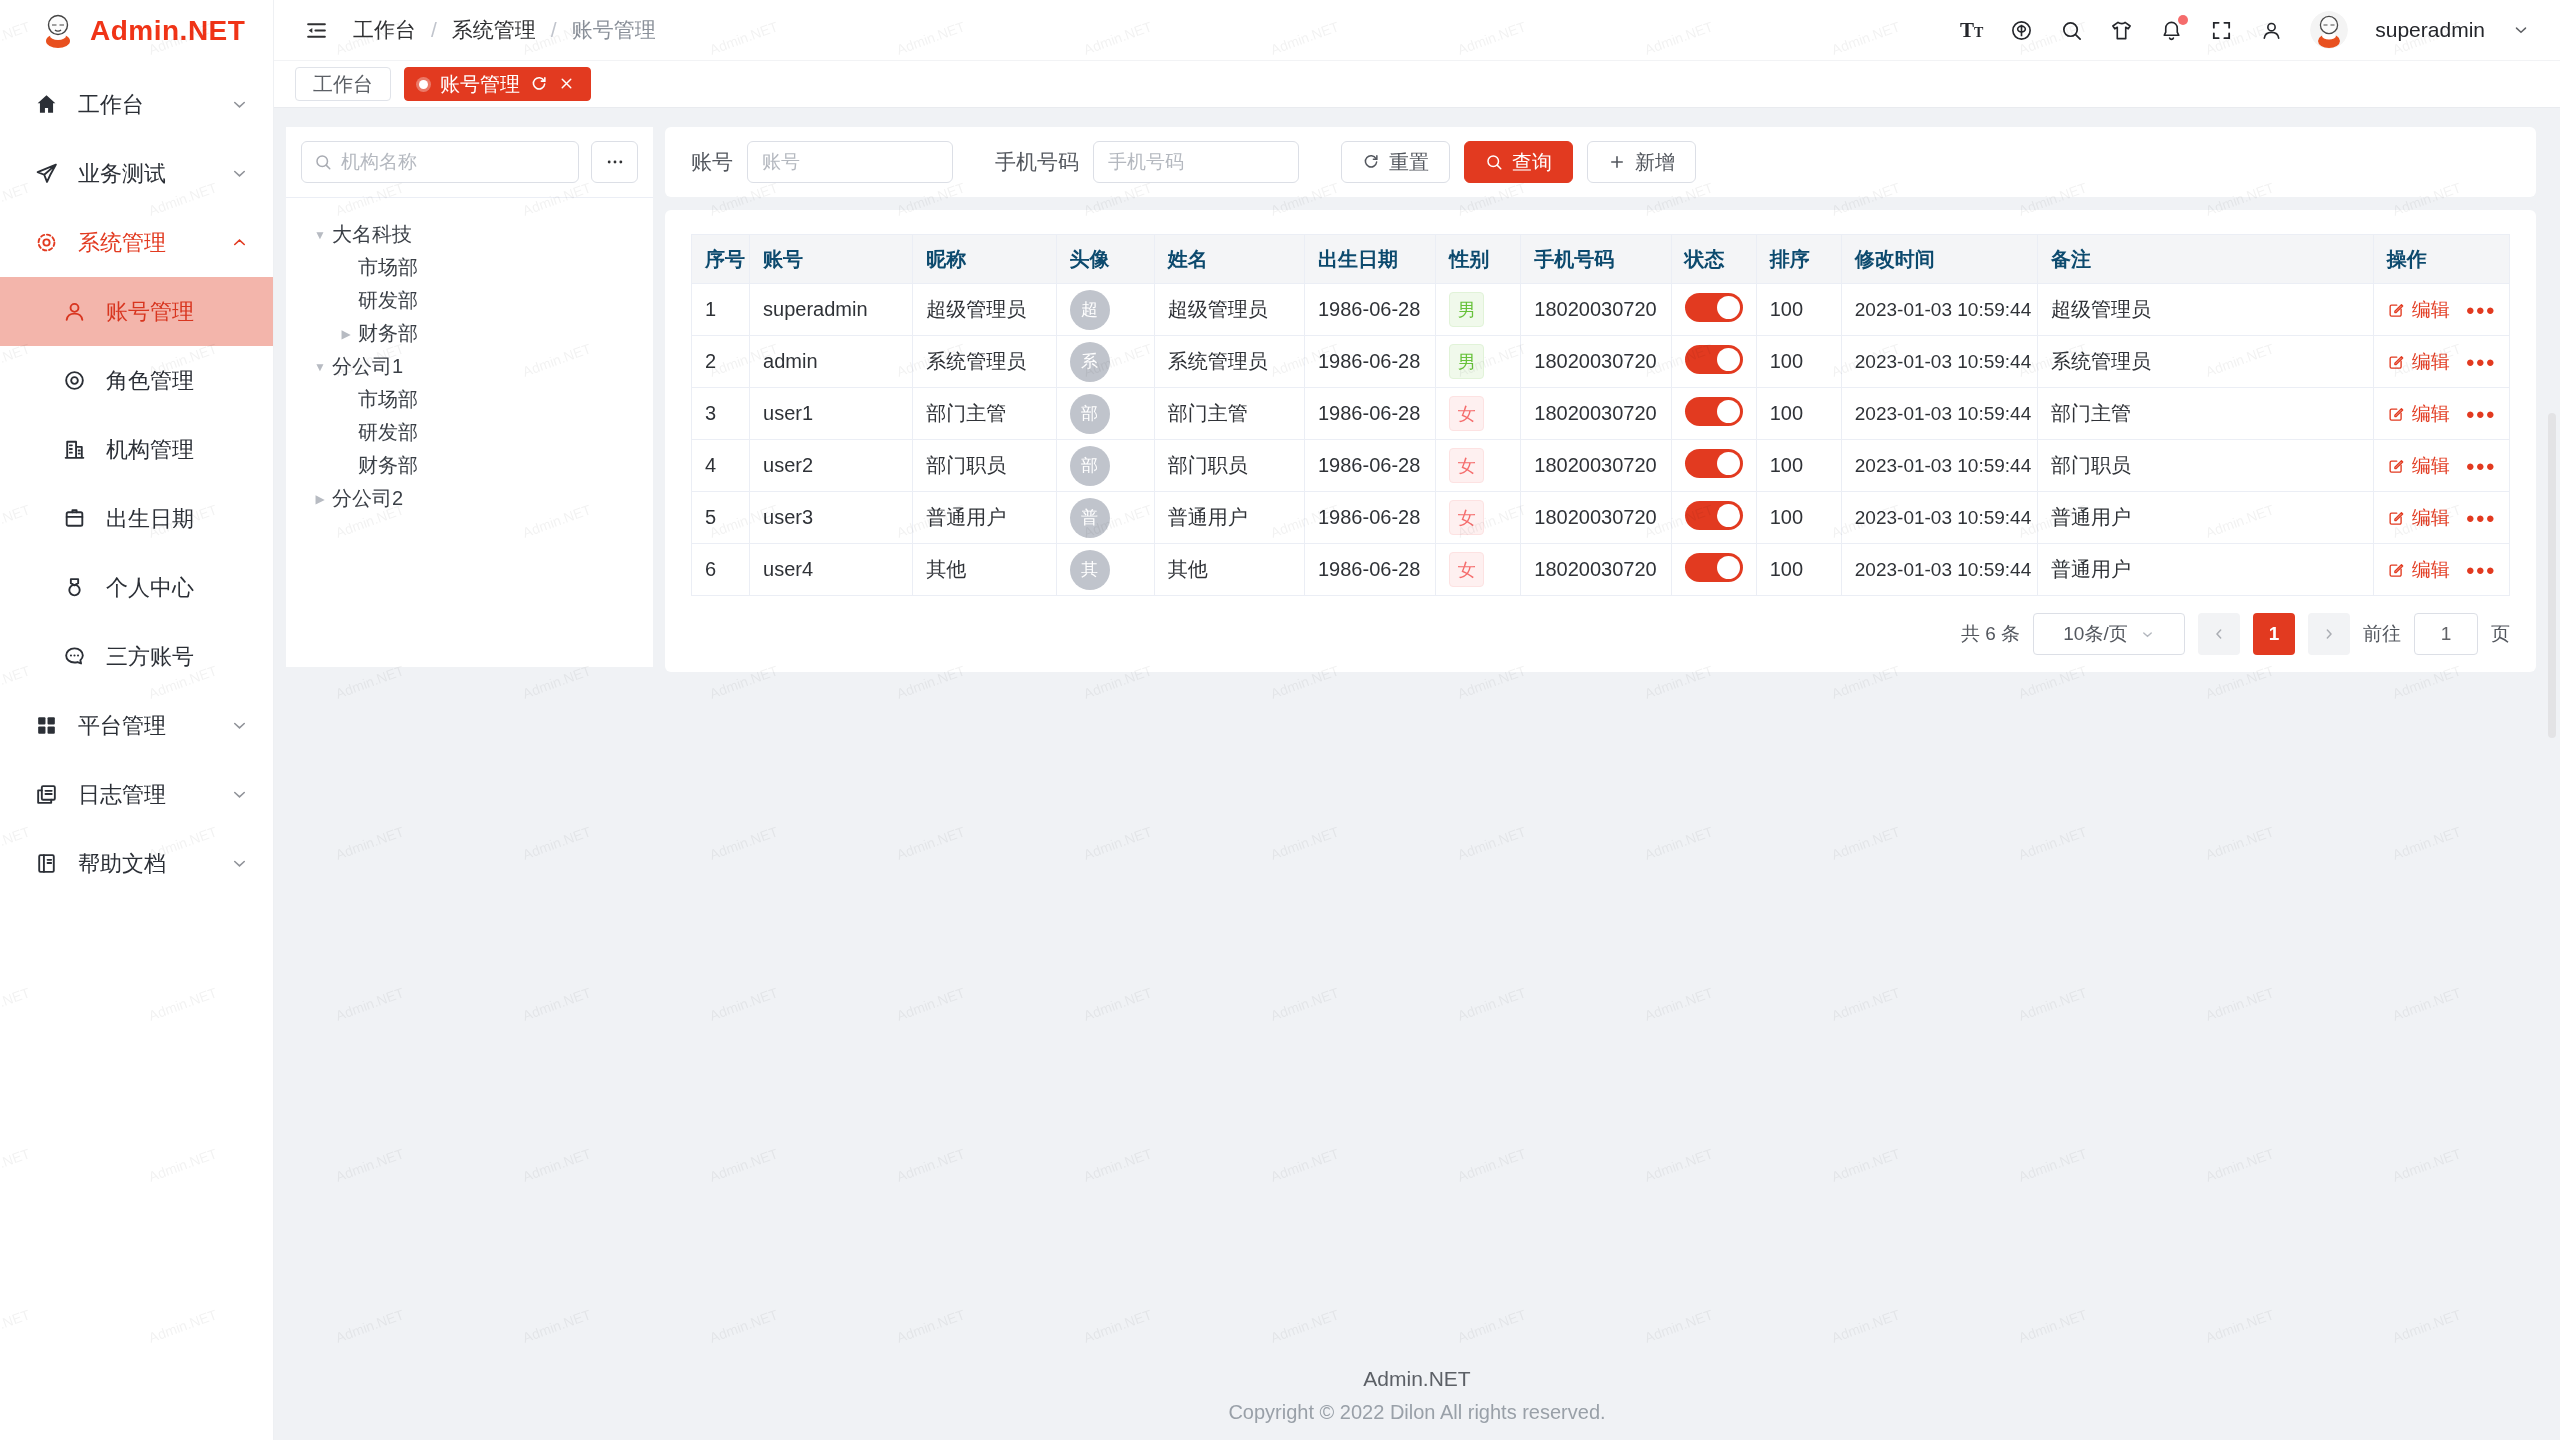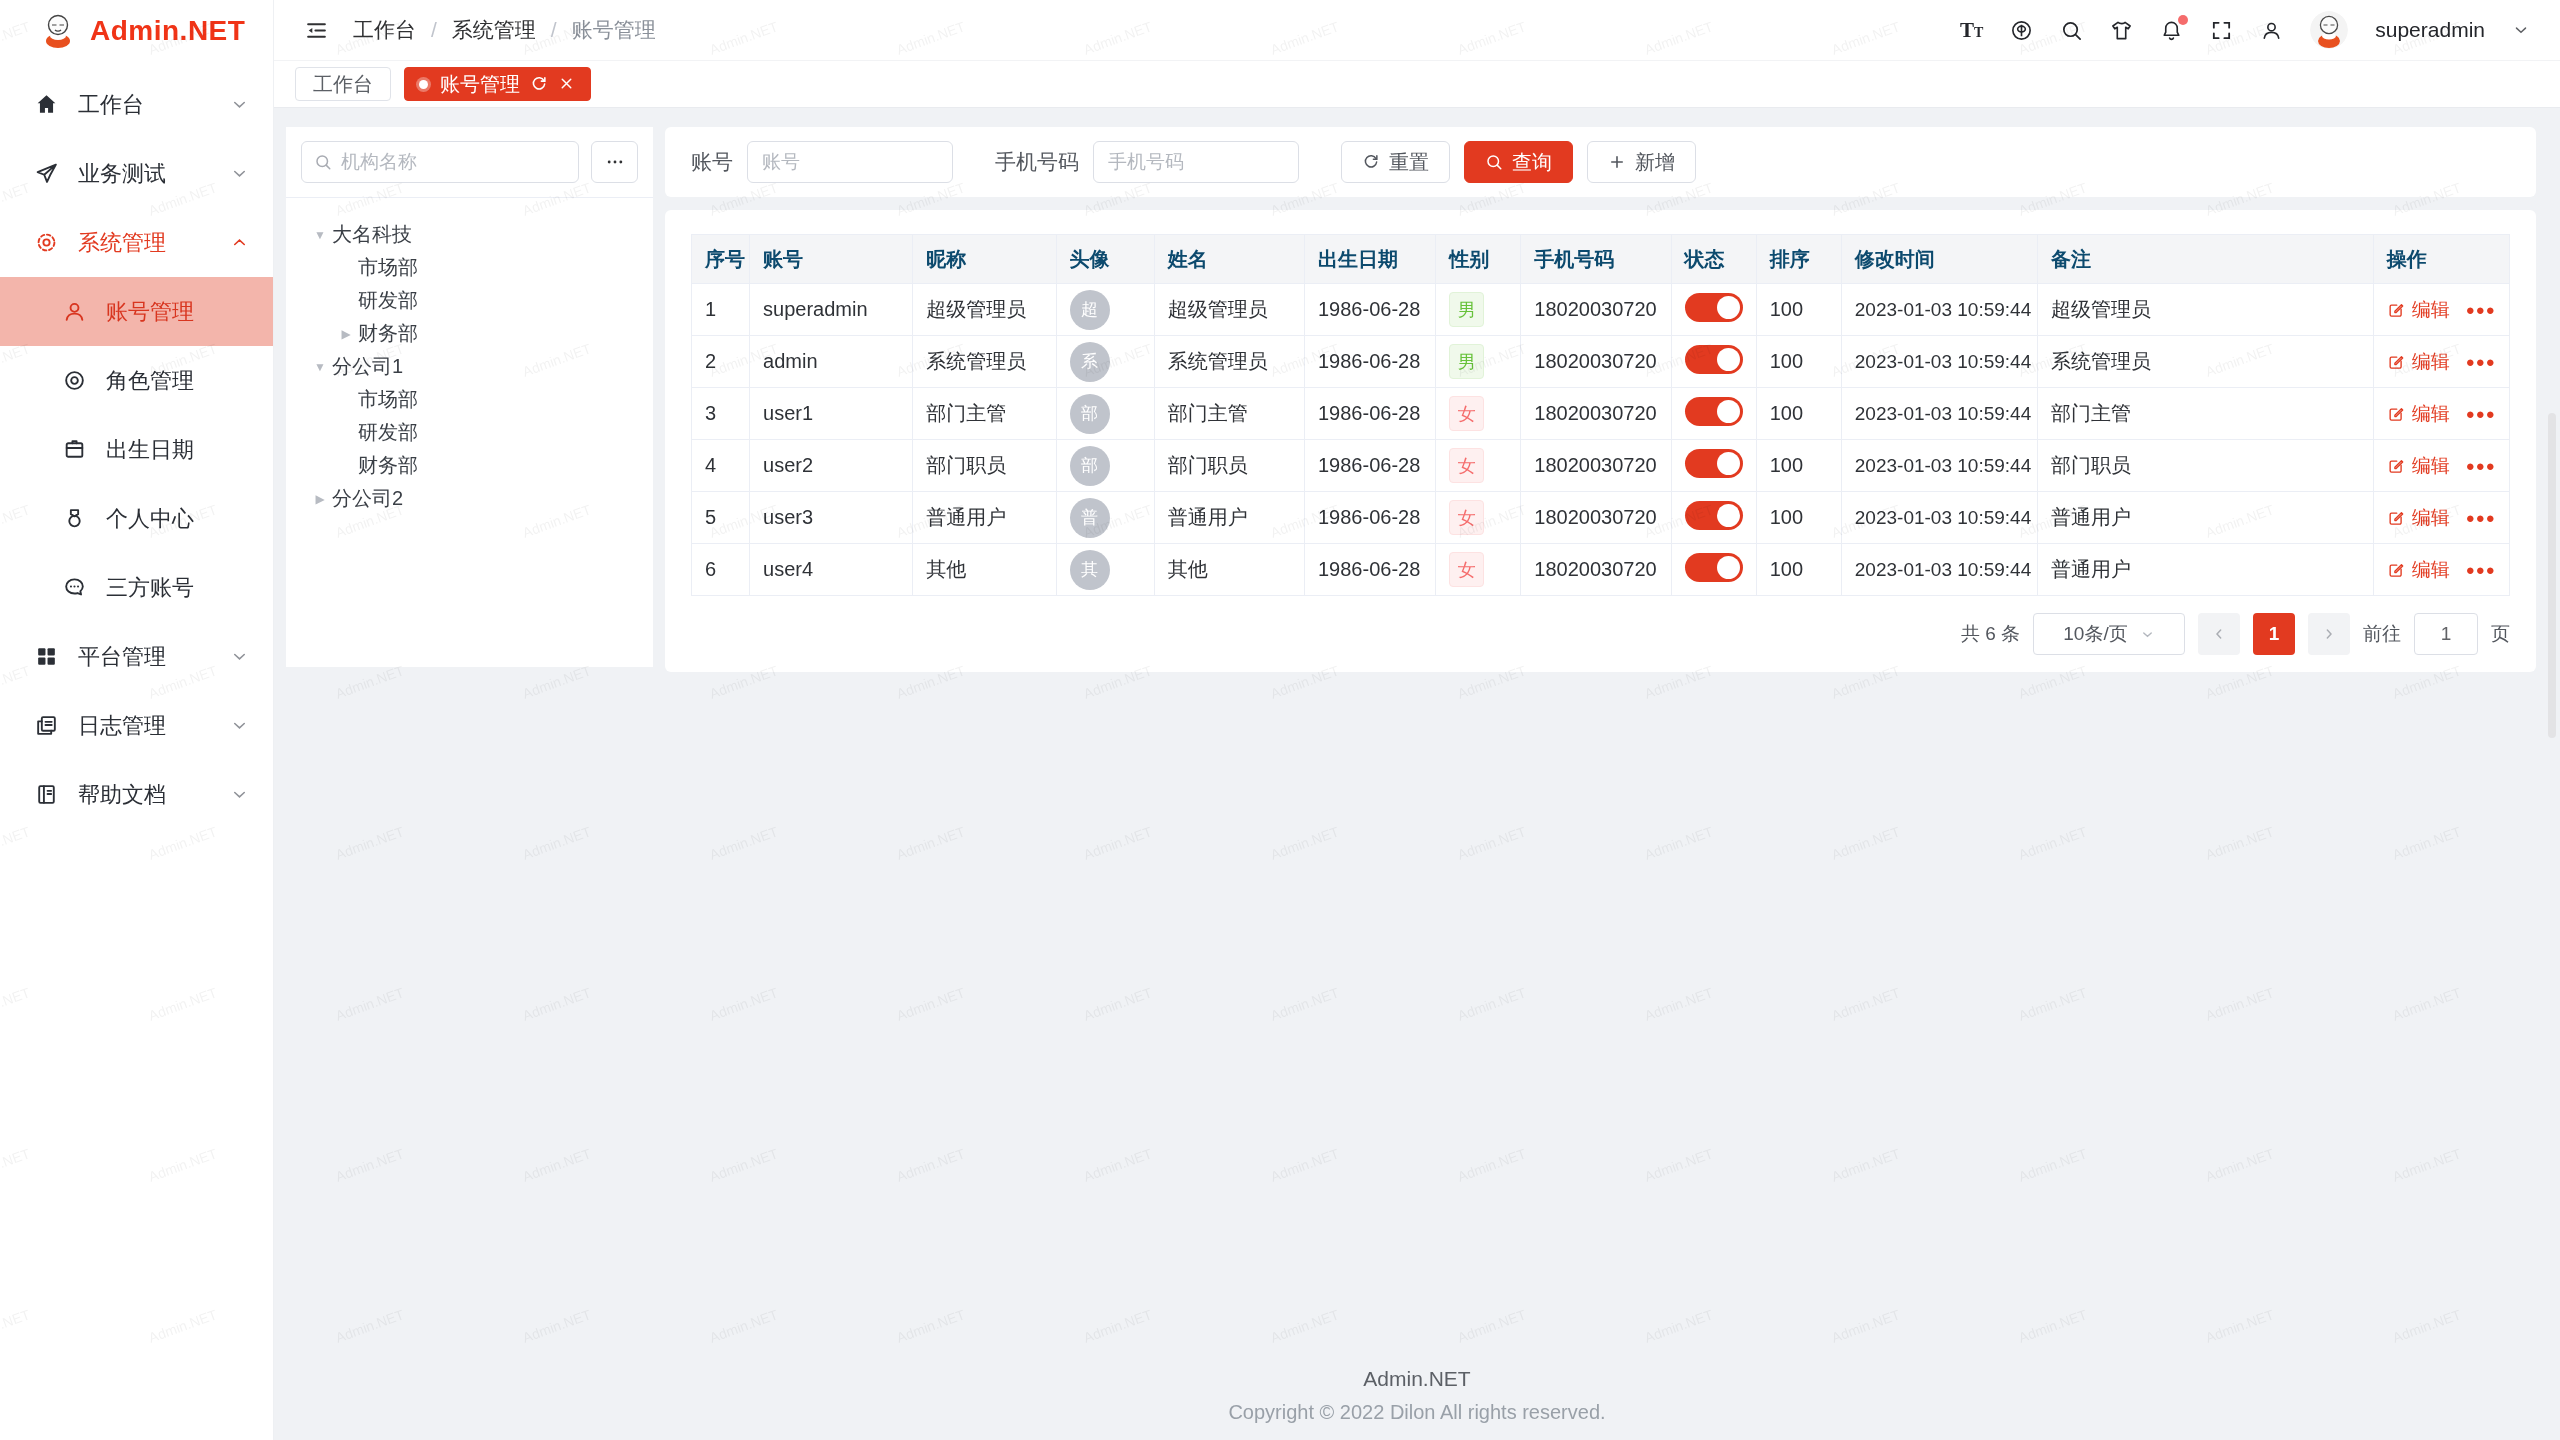--- a/index.html
+++ b/index.html
@@ -174,20 +174,28 @@
         <span class="label">账号管理</span>
       </div>
       <div class="menu-item sub">
         <span class="icon mi">
           <svg viewBox="0 0 24 24" width="25" height="25">
             <circle cx="12" cy="12" r="8" fill="none" stroke="currentColor" stroke-width="1.8" stroke-linecap="round" stroke-linejoin="round"></circle>
             <circle cx="12" cy="12" r="3.2" fill="none" stroke="currentColor" stroke-width="1.8" stroke-linecap="round" stroke-linejoin="round"></circle>
           </svg>
         </span>
         <span class="label">角色管理</span>
+      </div>
+      <div class="menu-item sub">
+        <span class="icon mi">
+          <svg viewBox="0 0 24 24" width="25" height="25">
+            <path d="M5 20V4.5h8.5V20M13.5 9.5H19V20M3.5 20h17M7.5 8h2M7.5 11.5h2M7.5 15h2M16 13h1M16 16h1" fill="none" stroke="currentColor" stroke-width="1.8" stroke-linecap="round" stroke-linejoin="round"></path>
+          </svg>
+        </span>
+        <span class="label">机构管理</span>
       </div>
       <div class="menu-item sub">
         <span class="icon mi">
           <svg viewBox="0 0 24 24" width="25" height="25">
             <rect x="4.5" y="6" width="15" height="13" rx="1.5" fill="none" stroke="currentColor" stroke-width="1.8" stroke-linecap="round" stroke-linejoin="round"></rect>
             <path d="M4.5 10.5h15M10 6V4h4v2" fill="none" stroke="currentColor" stroke-width="1.8" stroke-linecap="round" stroke-linejoin="round"></path>
           </svg>
         </span>
         <span class="label">出生日期</span>
       </div>

